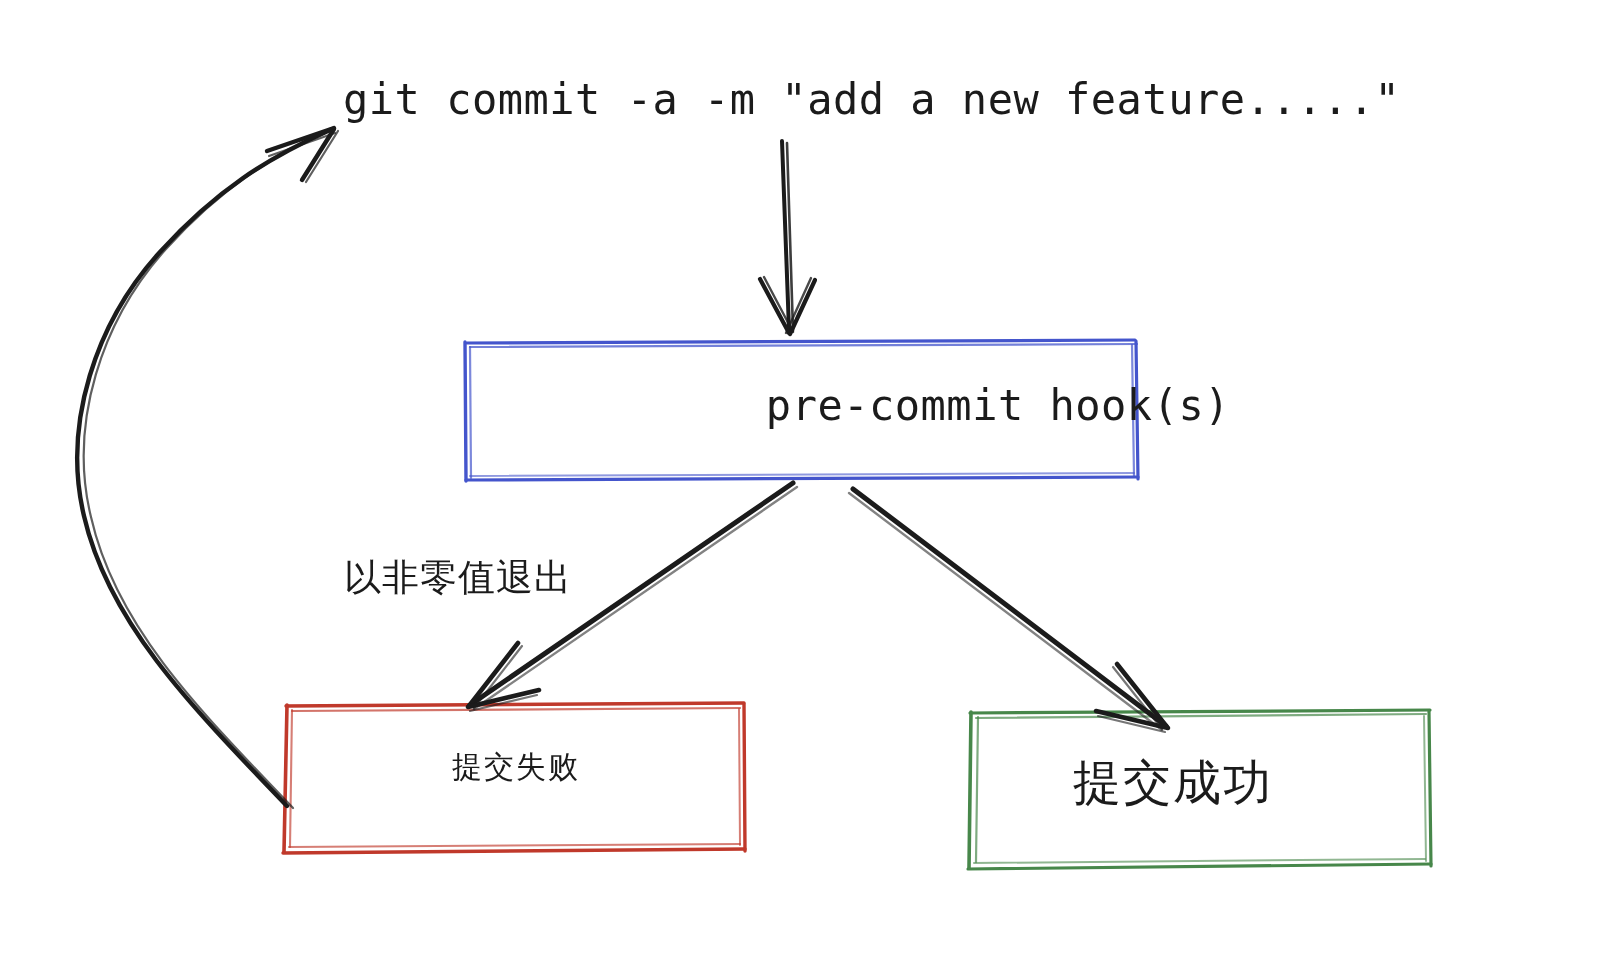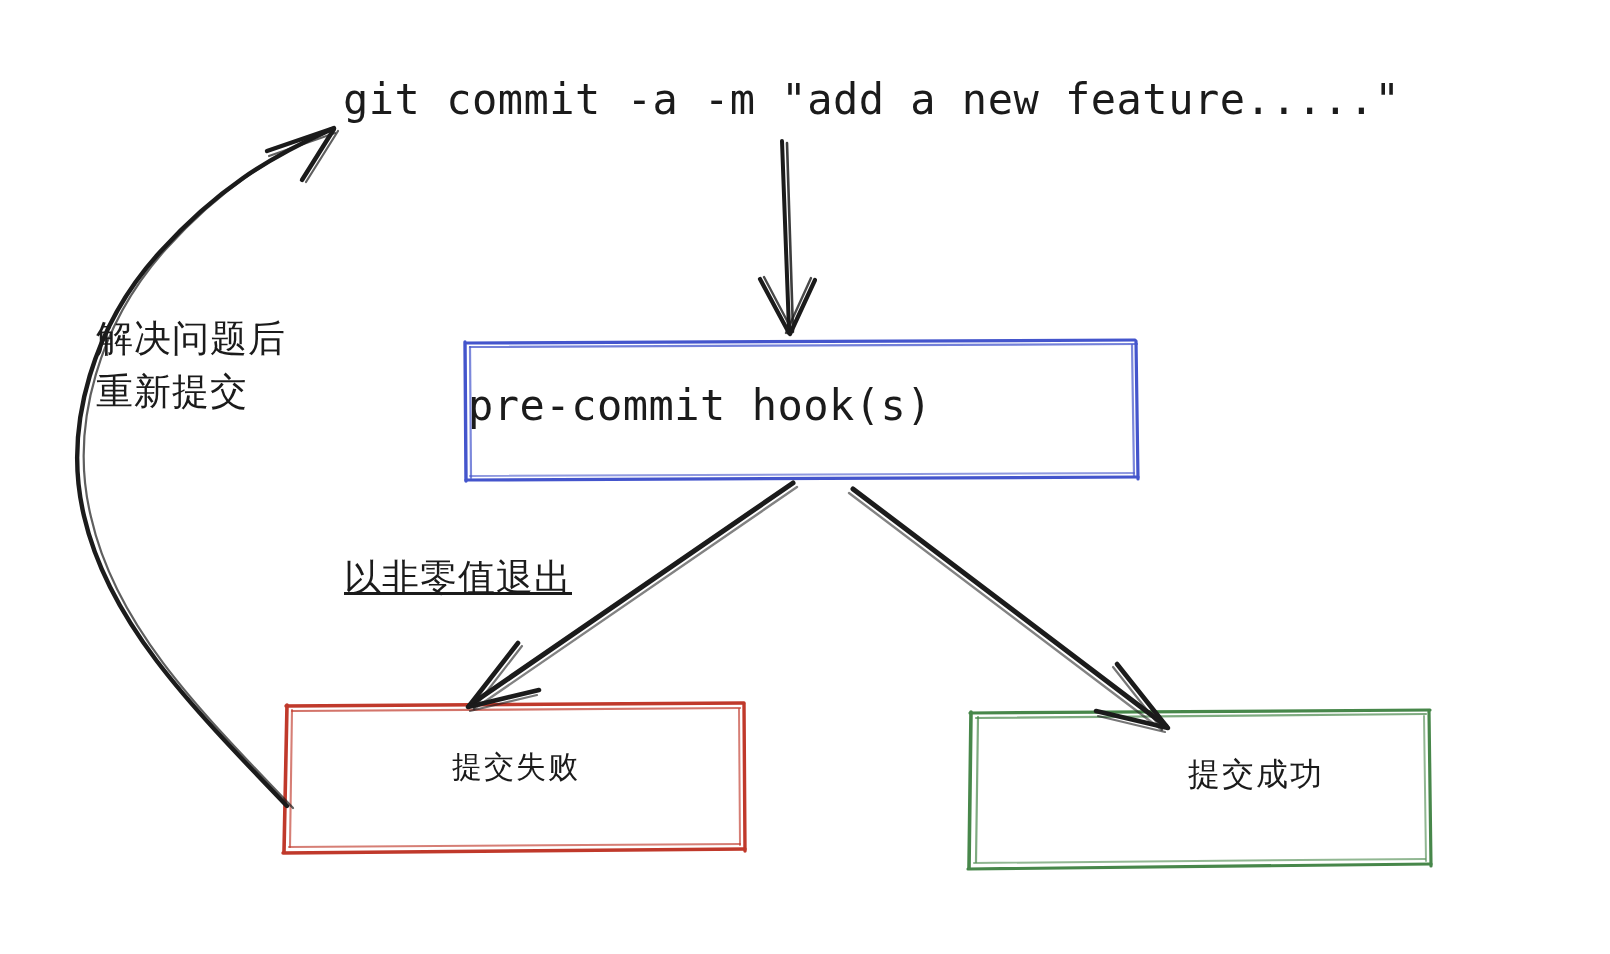--- a/index.html
+++ b/index.html
@@ -42,49 +42,48 @@
     left: 343px;
     top: 79px;
     font-size: 42px;
     letter-spacing: 0.5px;
   }
   
   #hook-label {
     left: 468px;
     top: 385px;
     width: 762px;
-    text-align: left;
+    text-align: right;
     font-size: 42px;
     letter-spacing: 0.5px;
   }
   
   #fail-label {
     left: 288px;
     top: 752px;
     width: 456px;
     text-align: center;
     font-size: 30px;
     letter-spacing: 2px;
   }
   
   #success-label {
-    left: 1028px;
+    left: 945px;
     top: 758px;
     width: 456px;
     text-align: center;
-    font-size: 32px;
+    font-size: 48px;
     letter-spacing: 2px;
   }
   
   #edge-nonzero-label {
     left: 344px;
     top: 559px;
     font-size: 37px;
     letter-spacing: 1px;
-    text-decoration: underline;
   }
   #edge-zero-label {
     left: 1023px;
     top: 559px;
     font-size: 37px;
     letter-spacing: 1px;
   }
   
   #retry-label {
     left: 96px;
@@ -183,15 +182,14 @@
 
   <div class="txt mono" id="hook-label">pre-commit hook(s)</div>
 
   <div class="txt cjk" id="fail-label">提交失败</div>
 
   <div class="txt cjk" id="success-label">提交成功</div>
 
   <div class="txt cjk" id="edge-nonzero-label">以非零值退出</div>
 
 
-  <div class="txt cjk" id="retry-label"><span>解决问题后</span><span class="line2">重新提交</span></div>
 
 </div>
 
 </body></html>

